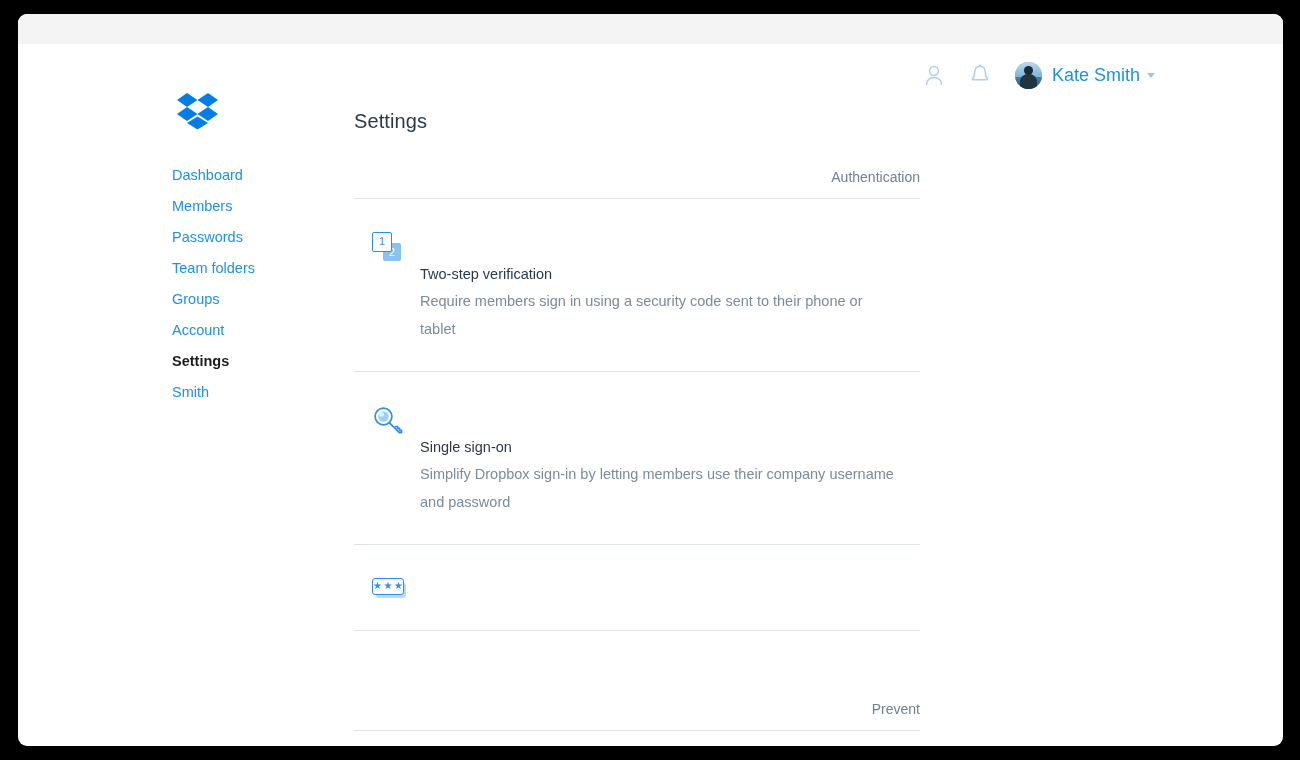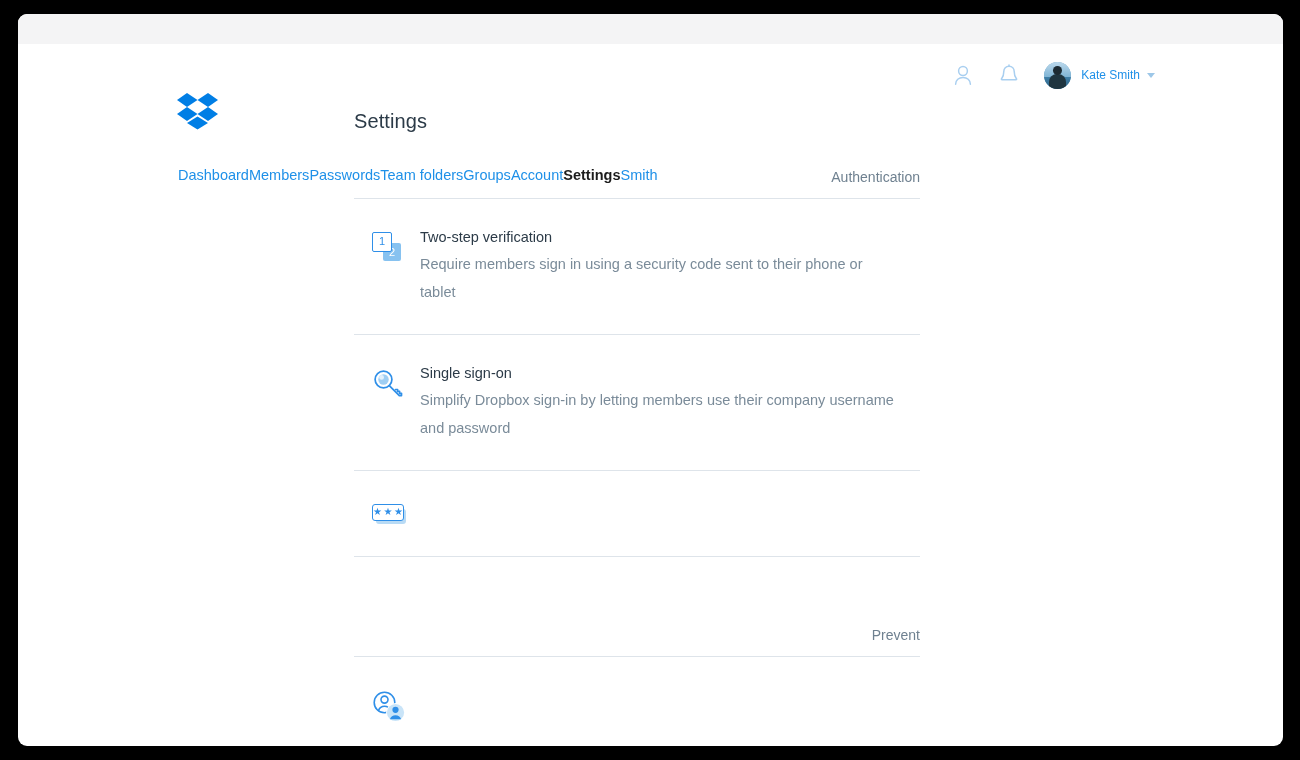--- a/index.html
+++ b/index.html
@@ -90,21 +90,21 @@
     position: absolute;
     left: 50%;
     top: 47%;
     width: 17px;
     height: 16px;
     margin-left: -8.5px;
     border-radius: 8px 8px 0 0;
     background: #1f3540;
   }
   .account-name {
-    font-size: 12px;
+    font-size: 18px;
     color: #1e90e8;
     margin-left: 10px;
     white-space: nowrap;
   }
   .caret-down {
     width: 0; height: 0;
     margin-left: 7px;
     border-left: 4.5px solid transparent;
     border-right: 4.5px solid transparent;
     border-top: 5px solid #9dc7e8;
@@ -118,22 +118,22 @@
     width: 170px;
   }
   .logo {
     width: 44px;
     height: 38px;
     margin-left: 18px;
     margin-bottom: 30px;
   }
   .nav {
     display: flex;
-    flex-direction: row;
-    margin-left: 20px;
+    flex-direction: column;
+    margin-left: 14px;
   }
   .nav-item {
     font-size: 14.5px;
     line-height: 31px;
     color: #1e90e8;
     white-space: nowrap;
     cursor: pointer;
     width: max-content;
   }
   .nav-item.active {
@@ -175,20 +175,21 @@
     width: 46px;
     flex: none;
     margin-left: 18px;
     padding-top: 3px;
     display: flex;
     justify-content: flex-start;
   }
   .setting-text {
     flex: 1;
     padding-left: 2px;
+    margin-top: 37px;
   }
   .setting-title {
     font-size: 14.5px;
     color: #2b3a47;
     margin-bottom: 5px;
   }
   .setting-desc {
     font-size: 14.5px;
     color: #7a8b99;
     line-height: 28px;

